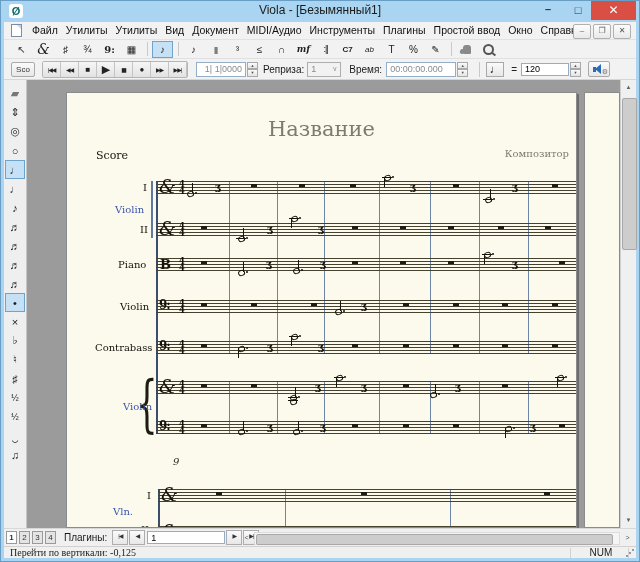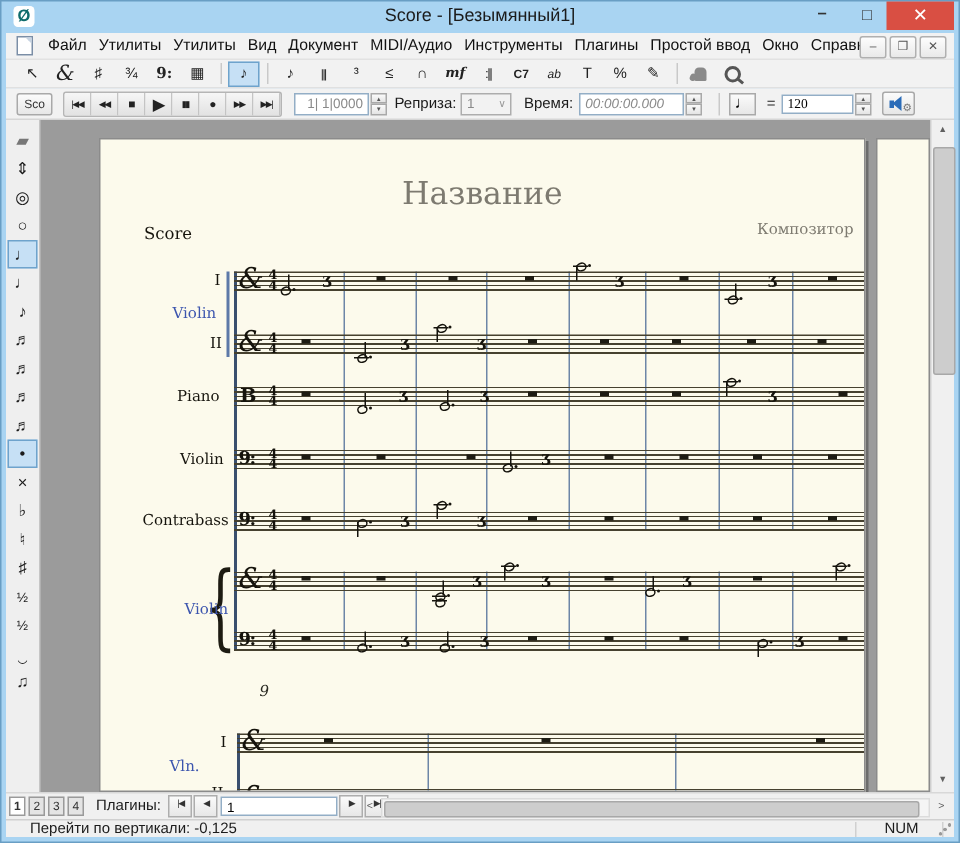--- a/index.html
+++ b/index.html
@@ -54,26 +54,26 @@
   .counter-field{height:13px;border:1px solid #93aec6;background:#fff;color:#8a8a8a;
                  font-size:9px;line-height:13px;padding:0 3px;box-sizing:content-box;}
   #pos-field{width:42px;text-align:right;}
   .spin{display:flex;flex-direction:column;width:11px;height:15px;margin:0 5px 0 1px;}
   .spin span{height:7px;border:1px solid #a9a9a9;background:linear-gradient(#fbfbfb,#e4e4e4);
              font-size:4px;line-height:5px;text-align:center;color:#555;}
   .tb2-label{color:#1b1b1b;margin-right:3px;white-space:nowrap;}
   .combo{width:26px;height:13px;border:1px solid #adadad;background:#f2f2f2;color:#8a8a8a;display:flex;
          align-items:center;justify-content:space-between;padding:0 3px;margin-right:8px;font-size:9px;}
   .combo-arrow{font-size:7px;color:#999;}
-  #time-field{width:62px;margin-left:1px;font-style:italic;}
+  #time-field{width:62px;margin-left:1px;}
   .tb2-sep{width:1px;height:15px;background:#c9c9c9;margin:0 6px;}
   .note-btn{width:18px;height:15px;border:1px solid #a9a9a9;background:linear-gradient(#fbfbfb,#e7e7e7);
             font-size:11px;line-height:13px;text-align:center;padding:0;margin-right:3px;}
   .eq{margin:0 4px;color:#222;}
-  .tempo-input{width:40px;height:11px;border:1px solid #93aec6;font-size:9px;padding:0 3px;font-family:Liberation Serif, serif;}
+  .tempo-input{width:40px;height:11px;border:1px solid #93aec6;font-size:9px;padding:0 3px;}
   .spk-btn{width:22px;height:16px;border:1px solid #a9a9a9;background:linear-gradient(#fbfbfb,#e7e7e7);
            position:relative;margin-left:2px;border-radius:2px;}
   .spk-box{position:absolute;left:4px;top:5px;width:3px;height:5px;background:#2b6cb8;}
   .spk-tri{position:absolute;left:6px;top:2px;width:0;height:0;border:5px solid transparent;border-right:6px solid #2b6cb8;border-left:none;}
   .spk-gear{position:absolute;right:1px;bottom:0px;font-size:7px;color:#777;}
   
   .main{position:absolute;left:4px;top:80px;width:632px;height:448px;background:#9b9b9b;}
   .palette{position:absolute;left:0;top:0;width:22px;height:448px;background:#efefef;border-right:1px solid #c6c6c6;box-sizing:content-box;padding-top:4px;}
   .palette-item{width:20px;height:19px;margin-left:1px;display:flex;align-items:center;justify-content:center;
                 font-size:11px;color:#1b1b1b;border:1px solid transparent;box-sizing:border-box;}
@@ -128,36 +128,36 @@
   .page-input{width:70px;height:11px;border:1px solid #93aec6;font-size:9px;padding:0 3px;margin-left:2px;}
   .hscroll{position:absolute;left:236px;right:2px;top:2px;height:14px;}
   .hs-arrow{position:absolute;top:0;width:13px;height:13px;font-size:7px;line-height:13px;text-align:center;color:#555;}
   #hs-left{left:0;}
   #hs-right{right:0;}
   .hs-track{position:absolute;left:14px;right:14px;top:1px;height:11px;background:#f5f5f5;border:1px solid #dcdcdc;}
   .hs-thumb{position:absolute;left:1px;top:1px;right:6px;height:9px;background:#cdcdcd;border:1px solid #a8a8a8;border-radius:2px;}
   
   .statusbar{position:absolute;left:4px;top:546px;width:632px;height:12px;background:#f0f0f0;border-top:1px solid #d0d0d0;
              font-size:10px;color:#1b1b1b;box-sizing:border-box;}
-  .sb-left{position:absolute;left:16px;top:0px;line-height:11px;}
+  .sb-left{position:absolute;left:6px;top:0px;line-height:11px;font-family:Liberation Serif, serif;}
   .sb-sep{position:absolute;top:1px;width:1px;height:10px;background:#d0d0d0;}
   .sb-num{position:absolute;left:572px;width:50px;text-align:center;line-height:11px;}
   .grip{position:absolute;right:2px;bottom:1px;width:9px;height:9px;
         background-image:radial-gradient(circle at 2px 8px,#9a9a9a 1px,transparent 1.4px),
                          radial-gradient(circle at 5px 5px,#9a9a9a 1px,transparent 1.4px),
                          radial-gradient(circle at 8px 2px,#9a9a9a 1px,transparent 1.4px);}
 </style>
 </head>
 <body>
 
 <div id="app" data-name="finale-window">
 
   <div class="titlebar" data-name="title-bar">
     <div class="app-icon" data-name="finale-app-icon">Ø</div>
-    <div class="title-text" data-name="window-title">Score - [Безымянный1]</div>
+    <div class="title-text" data-name="window-title">Viola - [Безымянный1]</div>
     <div class="win-btn" id="btn-min" data-name="minimize-button">–</div>
     <div class="win-btn" id="btn-max" data-name="maximize-button">□</div>
     <div class="win-btn" id="btn-close" data-name="close-button">✕</div>
   </div>
 
   <div class="menubar" data-name="menu-bar">
     <div class="doc-icon" data-name="document-icon"></div>
     <div id="menu-items" style="display:flex">
         <span class="menu-item" data-name="menu-file">Файл</span>
         <span class="menu-item" data-name="menu-edit">Утилиты</span>

